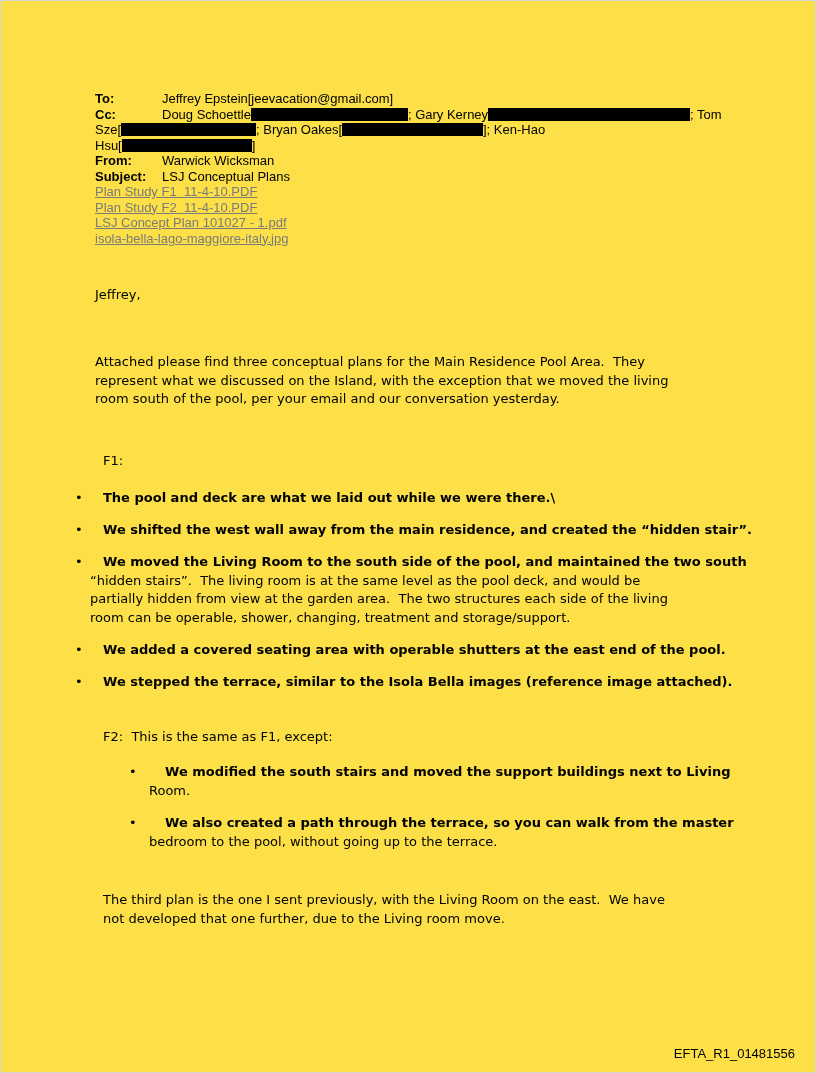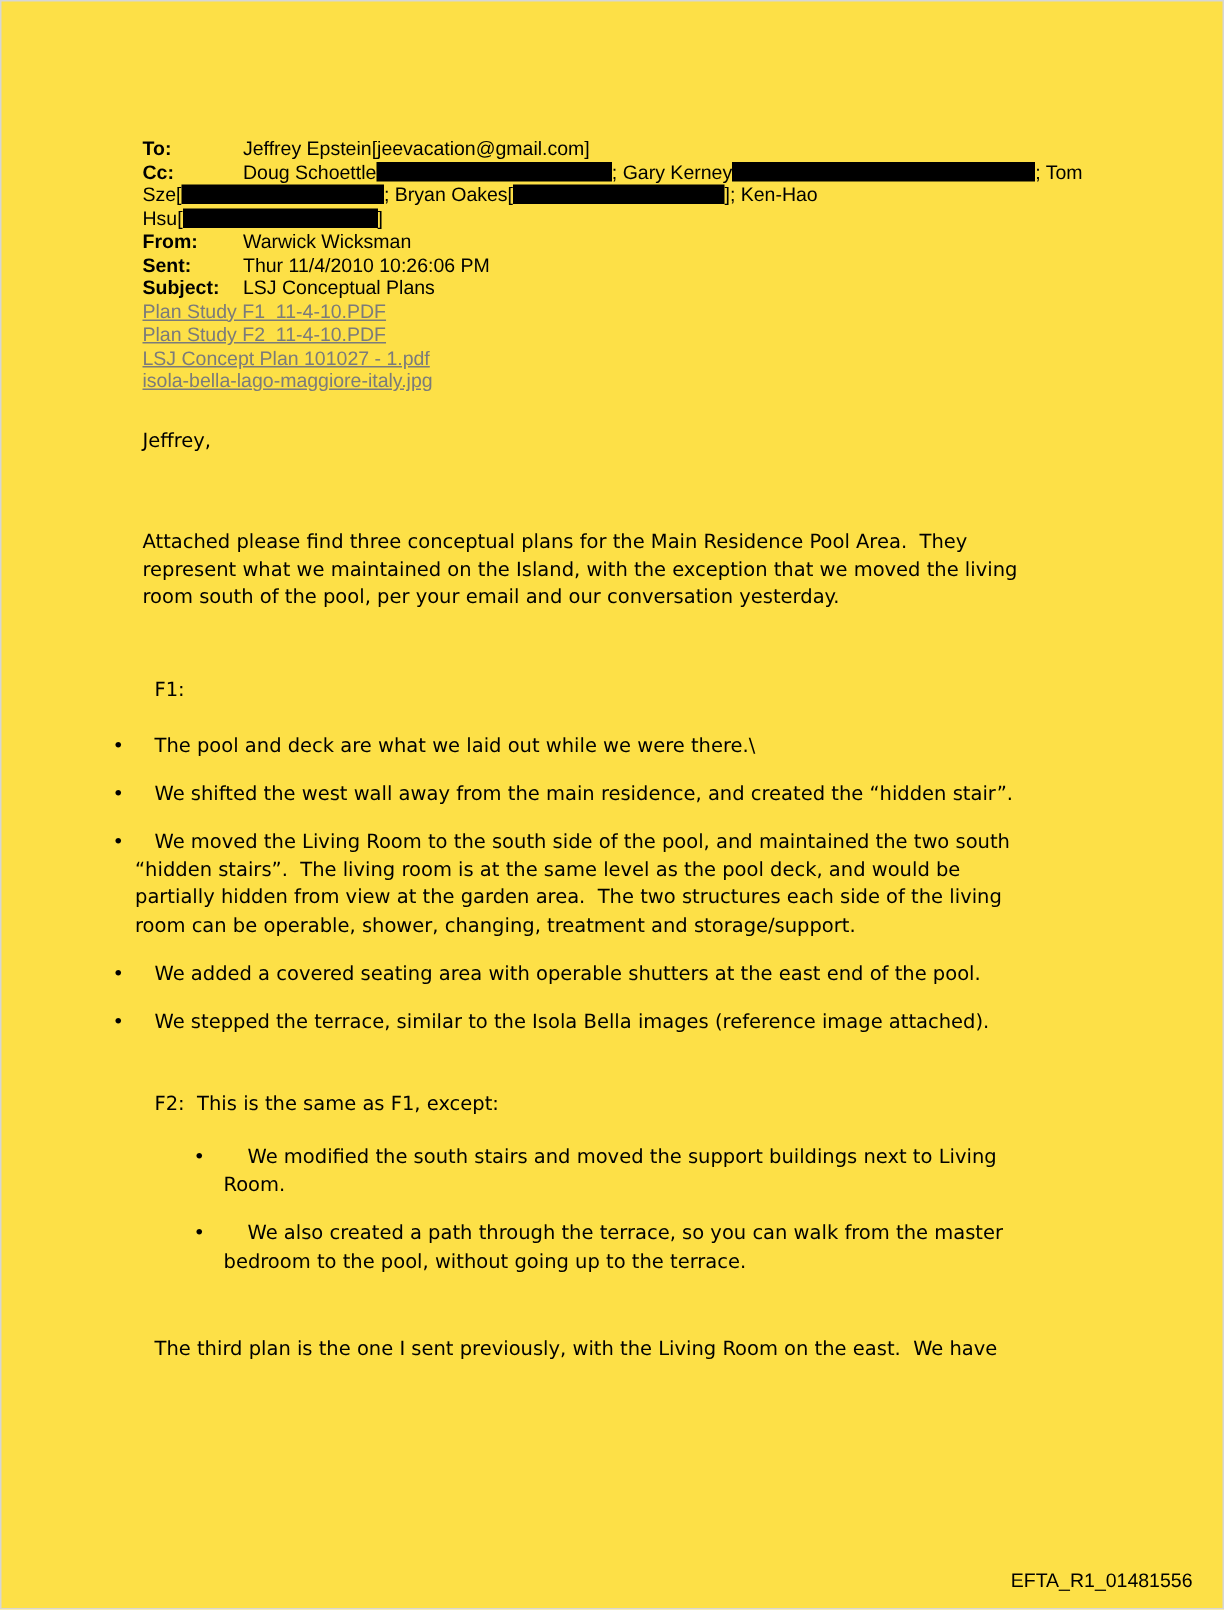--- a/index.html
+++ b/index.html
@@ -29,21 +29,21 @@
   }
   
   .blk{
     position:absolute;left:95px;
     font:13px/18.7px "DejaVu Sans", sans-serif;
     color:#000000;
   }
   .blk .line{white-space:pre;}
   .bullet{position:absolute;left:90px;font:13px/18.7px "DejaVu Sans", sans-serif;}
   .bullet .line{white-space:pre;}
-  .bullet .first{margin-left:13px;}
+  .bullet .first{margin-left:13px;font-weight:bold;}
   .dot{position:absolute;left:-15px;top:0;}
   .dot::before{content:"\2022";}
   .lvl2{left:149px;}
   .lvl2 .dot{left:-20px;}
   .lvl2 .first{margin-left:16px;}
   .indent{left:103px;}
   
   .bates{
     position:absolute;right:21px;top:1046px;
     font:13px/16px "Liberation Sans", sans-serif;
@@ -59,37 +59,36 @@
     <div class="h-line"><span class="hlabel">To:</span><span>Jeffrey Epstein[jeevacation@gmail.com]</span></div>
 
     <div class="h-line"><span class="hlabel">Cc:</span><span>Doug Schoettle</span><span class="redact rw1"></span><span>; Gary Kerney</span><span class="redact rw2"></span><span>; Tom</span></div>
 
     <div class="h-line"><span>Sze[</span><span class="redact rw3"></span><span>; Bryan Oakes[</span><span class="redact rw4"></span><span>]; Ken-Hao</span></div>
 
     <div class="h-line"><span>Hsu[</span><span class="redact rw5"></span><span>]</span></div>
 
     <div class="h-line"><span class="hlabel">From:</span><span>Warwick Wicksman</span></div>
 
-    <div class="h-line"><span class="hlabel">Sent:</span><span>Thur 11/4/2010 10:26:06 PM</span></div>
 
     <div class="h-line"><span class="hlabel">Subject:</span><span>LSJ Conceptual Plans</span></div>
 
     <div class="h-line"><a class="attach">Plan Study F1  11-4-10.PDF</a></div>
     <div class="h-line"><a class="attach">Plan Study F2  11-4-10.PDF</a></div>
     <div class="h-line"><a class="attach">LSJ Concept Plan 101027 - 1.pdf</a></div>
     <div class="h-line"><a class="attach">isola-bella-lago-maggiore-italy.jpg</a></div>
   </div>
 
   <div class="blk" style="top:286px">
     <div class="line">Jeffrey,</div>
   </div>
 
   <div class="blk" style="top:353px">
     <div class="line">Attached please find three conceptual plans for the Main Residence Pool Area.  They</div>
-    <div class="line">represent what we maintained on the Island, with the exception that we moved the living</div>
+    <div class="line">represent what we discussed on the Island, with the exception that we moved the living</div>
     <div class="line">room south of the pool, per your email and our conversation yesterday.</div>
   </div>
 
   <div class="blk indent" style="top:452px">
     <div class="line">F1:</div>
   </div>
 
   <div class="bullet" style="top:489px">
     <span class="dot"></span>
     <div class="line first">The pool and deck are what we laid out while we were there.\</div>
@@ -129,17 +128,18 @@
   </div>
 
   <div class="bullet lvl2" style="top:814px">
     <span class="dot"></span>
     <div class="line first">We also created a path through the terrace, so you can walk from the master</div>
     <div class="line">bedroom to the pool, without going up to the terrace.</div>
   </div>
 
   <div class="blk indent" style="top:891px">
     <div class="line">The third plan is the one I sent previously, with the Living Room on the east.  We have</div>
+    <div class="line">not developed that one further, due to the Living room move.</div>
   </div>
 
   <div class="bates">EFTA_R1_01481556</div>
 
 </div>
 
 </body></html>

